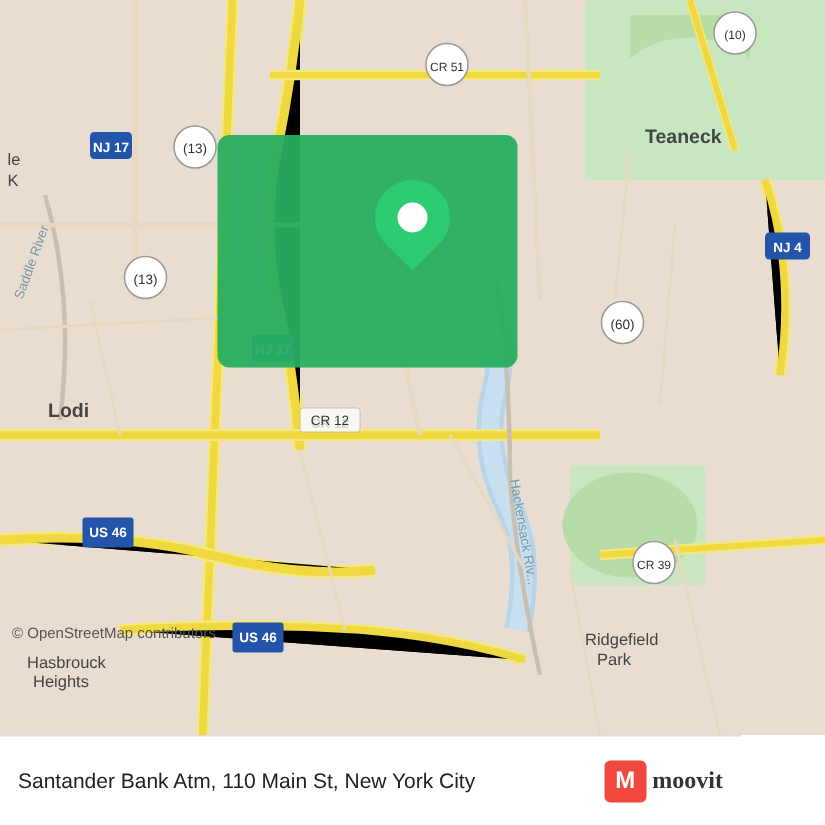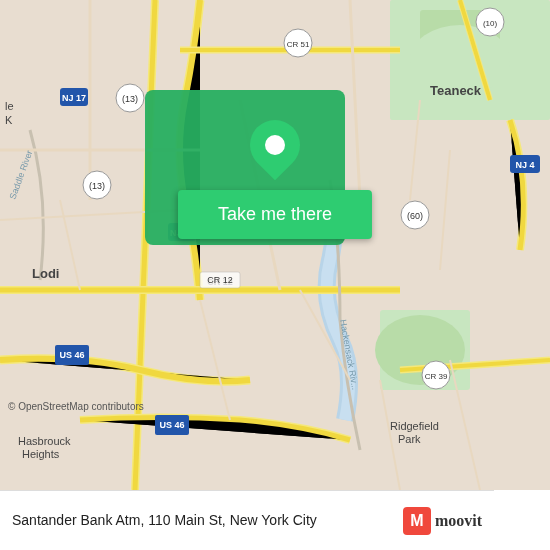--- a/index.html
+++ b/index.html
@@ -115,21 +115,21 @@
       background: white;
       width: 20px;
       height: 20px;
       border-radius: 50%;
       transform: rotate(45deg);
     }
 
     
     #attribution {
       position: absolute;
-      bottom: 78px;
+      bottom: 62px;
       left: 8px;
       font-size: 10px;
       color: #555;
       z-index: 50;
     }
   </style>
 </head>
 <body>
 
 <div id="map-container">
@@ -244,21 +244,20 @@
 
     <rect x="145" y="90" width="200" height="155" rx="8" fill="#27ae60" opacity="0.95"></rect>
   </svg>
 
   <div id="map-marker">
     <div class="marker-outer">
       <div class="marker-inner"></div>
     </div>
   </div>
 
-  <button id="take-me-there-btn">Take me there</button>
 
   <div id="attribution">© OpenStreetMap contributors</div>
 </div>
 
 <div id="info-bar">
   <div id="info-text">Santander Bank Atm, 110 Main St, New York City</div>
   <div id="moovit-logo">
     <div class="logo-m">M</div>
     <span class="logo-text">moovit</span>
   </div>

